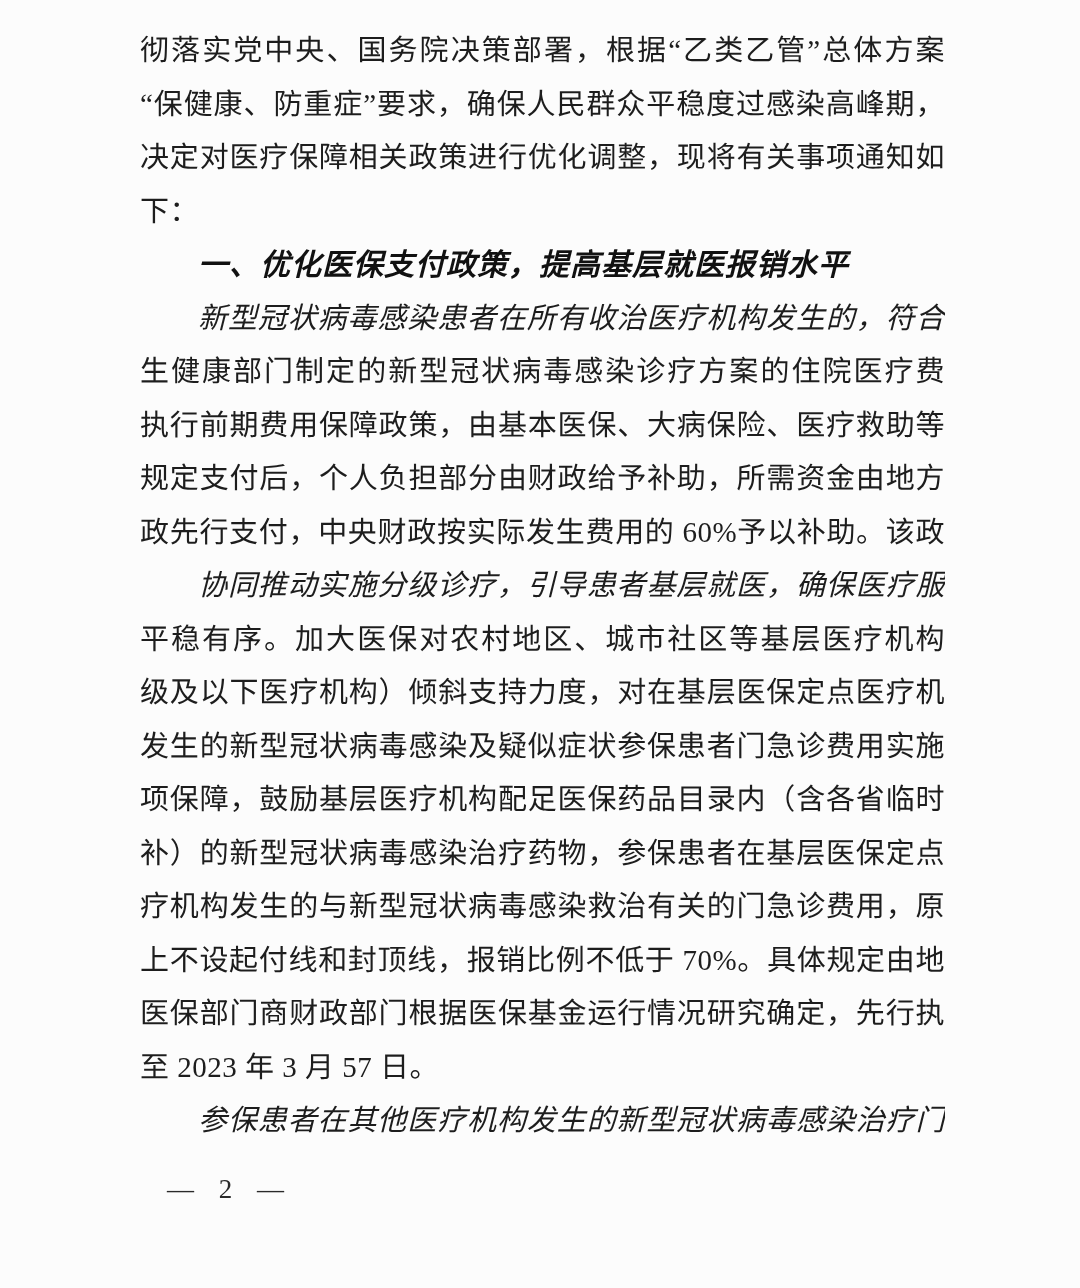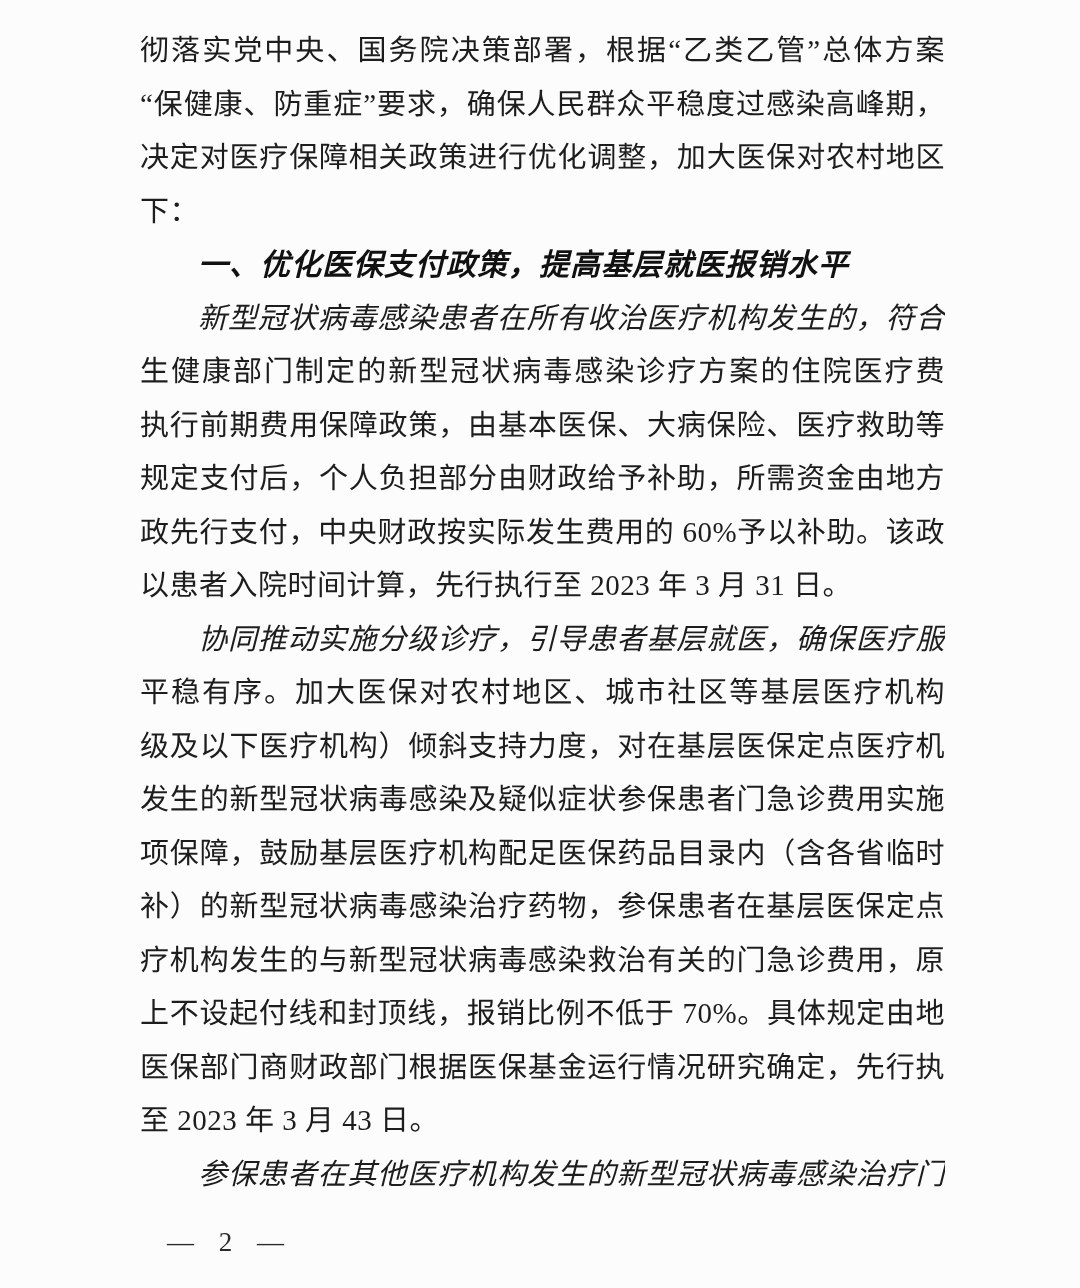--- a/index.html
+++ b/index.html
@@ -55,34 +55,33 @@
     word-spacing: 14px;
     letter-spacing: 2px;
   }
 </style>
 </head>
 <body>
 
 <div class="page">
   <div class="line full">彻落实党中央、国务院决策部署，根据“乙类乙管”总体方案</div>
   <div class="line full">“保健康、防重症”要求，确保人民群众平稳度过感染高峰期，</div>
-  <div class="line full">决定对医疗保障相关政策进行优化调整，加大医保对农村地区</div>
+  <div class="line full">决定对医疗保障相关政策进行优化调整，现将有关事项通知如</div>
   <div class="line">下：</div>
   <div class="line heading indent">一、优化医保支付政策，提高基层就医报销水平</div>
   <div class="line full indent">新型冠状病毒感染患者在所有收治医疗机构发生的，符合卫</div>
   <div class="line full">生健康部门制定的新型冠状病毒感染诊疗方案的住院医疗费用，</div>
   <div class="line full">执行前期费用保障政策，由基本医保、大病保险、医疗救助等按</div>
   <div class="line full">规定支付后，个人负担部分由财政给予补助，所需资金由地方财</div>
   <div class="line full">政先行支付，中央财政按实际发生费用的 60%予以补助。该政策</div>
-  <div class="line">以患者入院时间计算，先行执行至 2023 年 3 月 31 日。</div>
   <div class="line full indent">协同推动实施分级诊疗，引导患者基层就医，确保医疗服务</div>
   <div class="line full">平稳有序。加大医保对农村地区、城市社区等基层医疗机构（二</div>
   <div class="line full">级及以下医疗机构）倾斜支持力度，对在基层医保定点医疗机构</div>
   <div class="line full">发生的新型冠状病毒感染及疑似症状参保患者门急诊费用实施专</div>
   <div class="line full">项保障，鼓励基层医疗机构配足医保药品目录内（含各省临时增</div>
   <div class="line full">补）的新型冠状病毒感染治疗药物，参保患者在基层医保定点医</div>
   <div class="line full">疗机构发生的与新型冠状病毒感染救治有关的门急诊费用，原则</div>
   <div class="line full">上不设起付线和封顶线，报销比例不低于 70%。具体规定由地方</div>
   <div class="line full">医保部门商财政部门根据医保基金运行情况研究确定，先行执行</div>
-  <div class="line">至 2023 年 3 月 43 日。</div>
+  <div class="line">至 2023 年 3 月 57 日。</div>
   <div class="line full indent">参保患者在其他医疗机构发生的新型冠状病毒感染治疗门急</div>
   <div class="footer">— 2 —</div>
 </div>
 
 </body></html>

